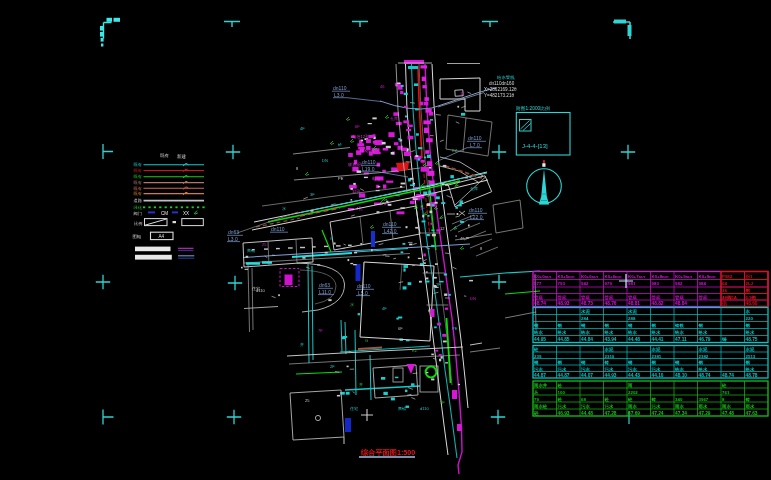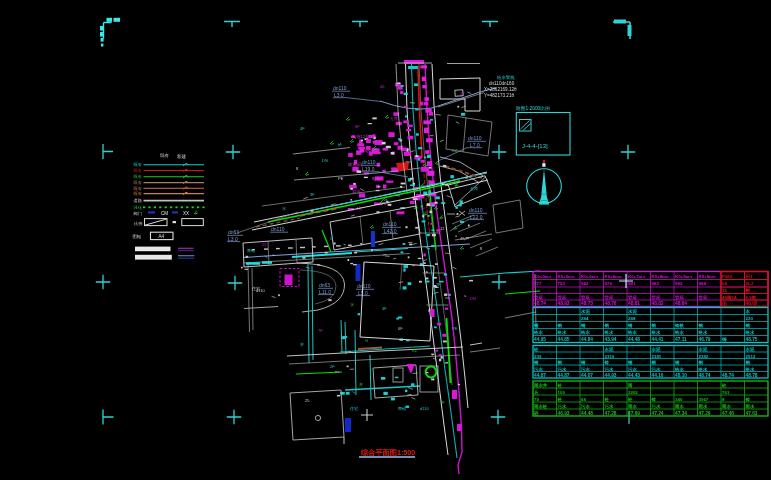--- a/index.html
+++ b/index.html
@@ -1,16 +1,16 @@
 <!DOCTYPE html>
 <html><head><meta charset="utf-8">
 <style>
 html,body{margin:0;padding:0;background:#000;}
 *{font-family:"Liberation Sans",sans-serif;}
-#c{position:relative;width:771px;height:480px;background:#000;overflow:hidden;border-radius:21px;}
+#c{position:relative;width:771px;height:480px;background:#000;overflow:hidden;}
 </style></head>
 <body>
 <div id="c">
 <svg width="771" height="480" viewBox="0 0 771 480">
 
 <g stroke="#3ae8e8" stroke-width="1.4" fill="#3ae8e8">
         <path d="M103.5,22.5 h8 M103.5,22.5 v16" fill="none"></path>
         <rect x="106.5" y="17.8" width="5.5" height="4" stroke="none"></rect>
         <rect x="113.5" y="17.8" width="6.5" height="4" stroke="none"></rect>
         <rect x="100" y="26" width="4" height="4.6" stroke="none"></rect>

